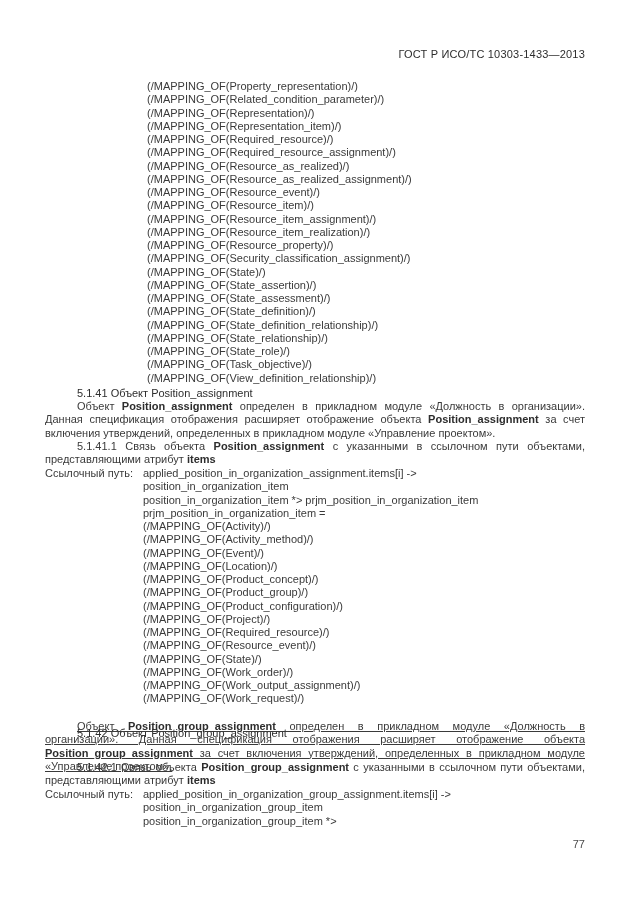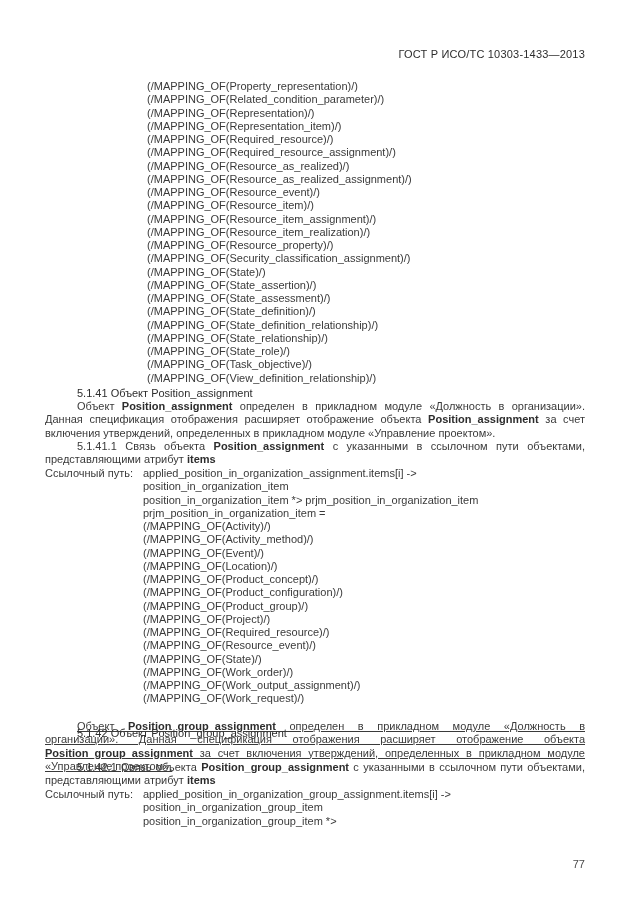--- a/index.html
+++ b/index.html
@@ -60,21 +60,21 @@
   .ref-lines { left: 143px; }
   .h41 { top: 387px; }
   .p41a { top: 400px; }
   .p41b { top: 440px; }
   .r41 { top: 467px; }
   .h42 { top: 707px; margin-top: 20px; }
   .p42a { top: 720px; text-decoration: underline; }
   .p42b { top: 761px; }
   .r42 { top: 788px; }
   .page-number {
-    top: 858px;
+    top: 838px;
     left: 45px;
     width: 540px;
     text-align: right;
     font-size: 11px;
     color: #4a4a4a;
   }
 </style>
 </head>
 <body>
 
@@ -119,22 +119,22 @@
   <div class="abs code ref-lines r41">
       <div>applied_position_in_organization_assignment.items[i] -&gt;</div>
       <div>position_in_organization_item</div>
       <div>position_in_organization_item *&gt; prjm_position_in_organization_item</div>
       <div>prjm_position_in_organization_item =</div>
       <div>(/MAPPING_OF(Activity)/)</div>
       <div>(/MAPPING_OF(Activity_method)/)</div>
       <div>(/MAPPING_OF(Event)/)</div>
       <div>(/MAPPING_OF(Location)/)</div>
       <div>(/MAPPING_OF(Product_concept)/)</div>
+      <div>(/MAPPING_OF(Product_group)/)</div>
       <div>(/MAPPING_OF(Product_configuration)/)</div>
-      <div>(/MAPPING_OF(Product_group)/)</div>
       <div>(/MAPPING_OF(Project)/)</div>
       <div>(/MAPPING_OF(Required_resource)/)</div>
       <div>(/MAPPING_OF(Resource_event)/)</div>
       <div>(/MAPPING_OF(State)/)</div>
       <div>(/MAPPING_OF(Work_order)/)</div>
       <div>(/MAPPING_OF(Work_output_assignment)/)</div>
       <div>(/MAPPING_OF(Work_request)/)</div>
     </div>
 
   <div class="abs heading h42">5.1.42 Объект Position_group_assignment</div>

